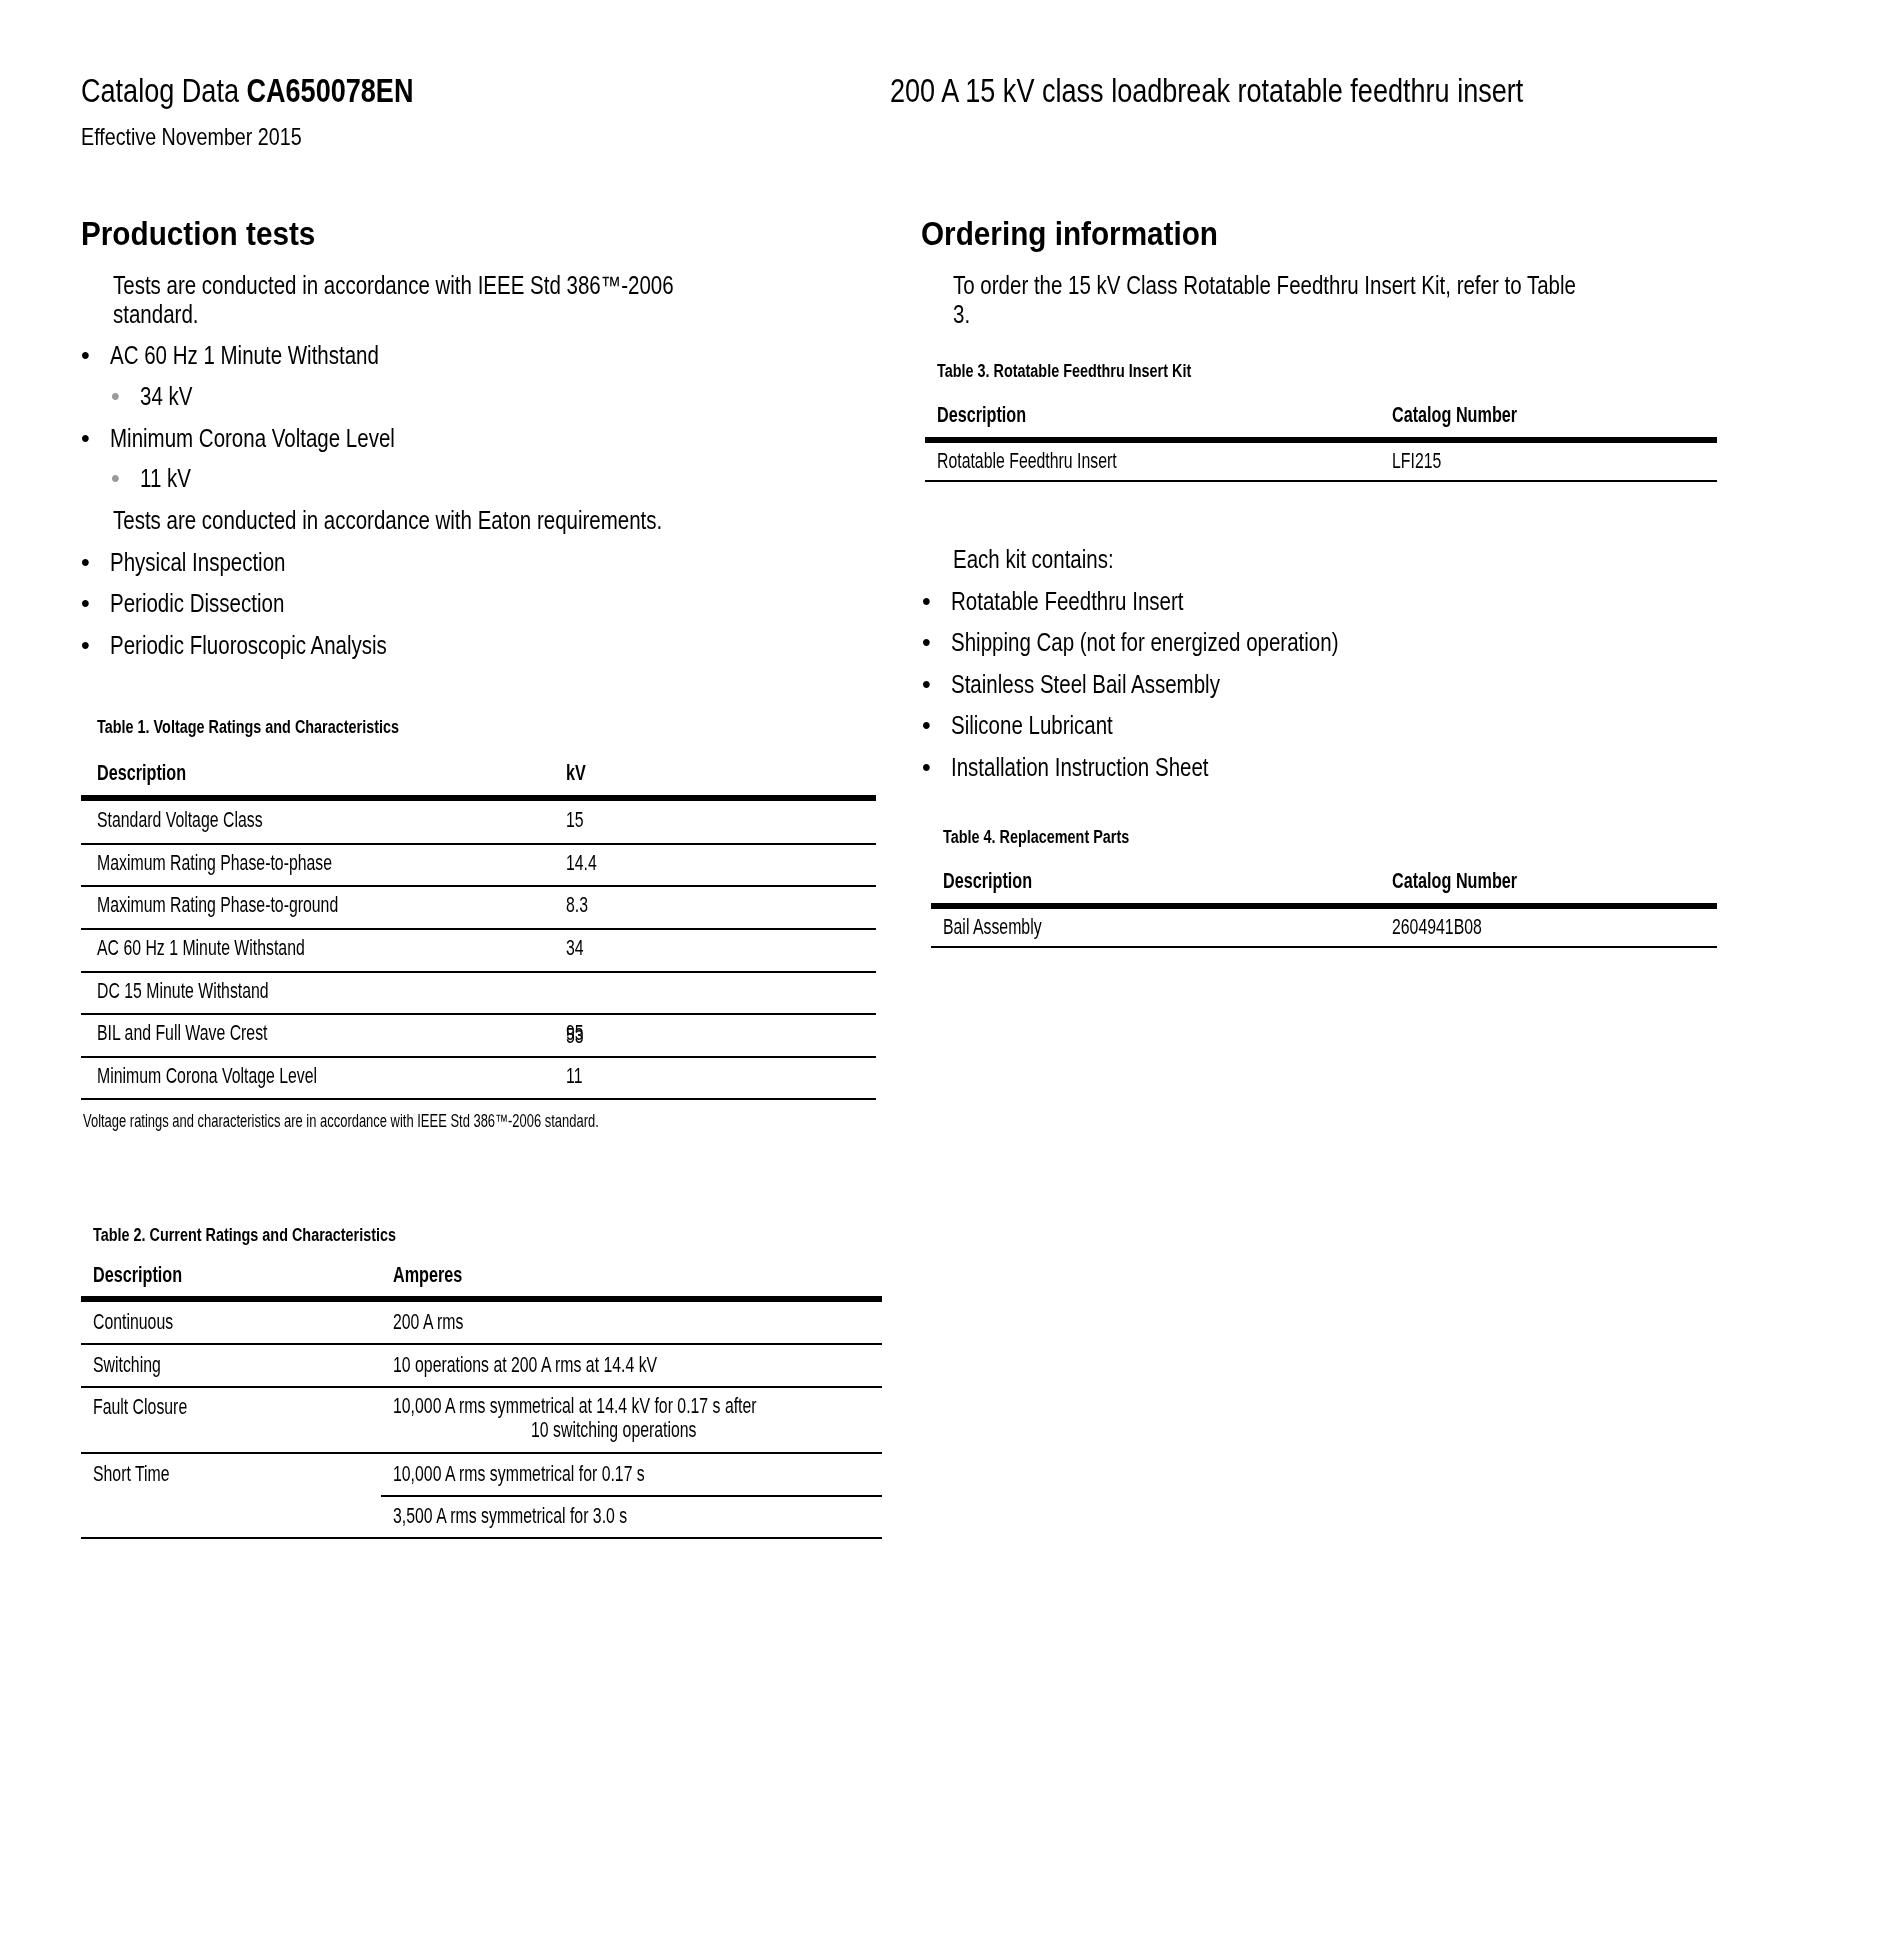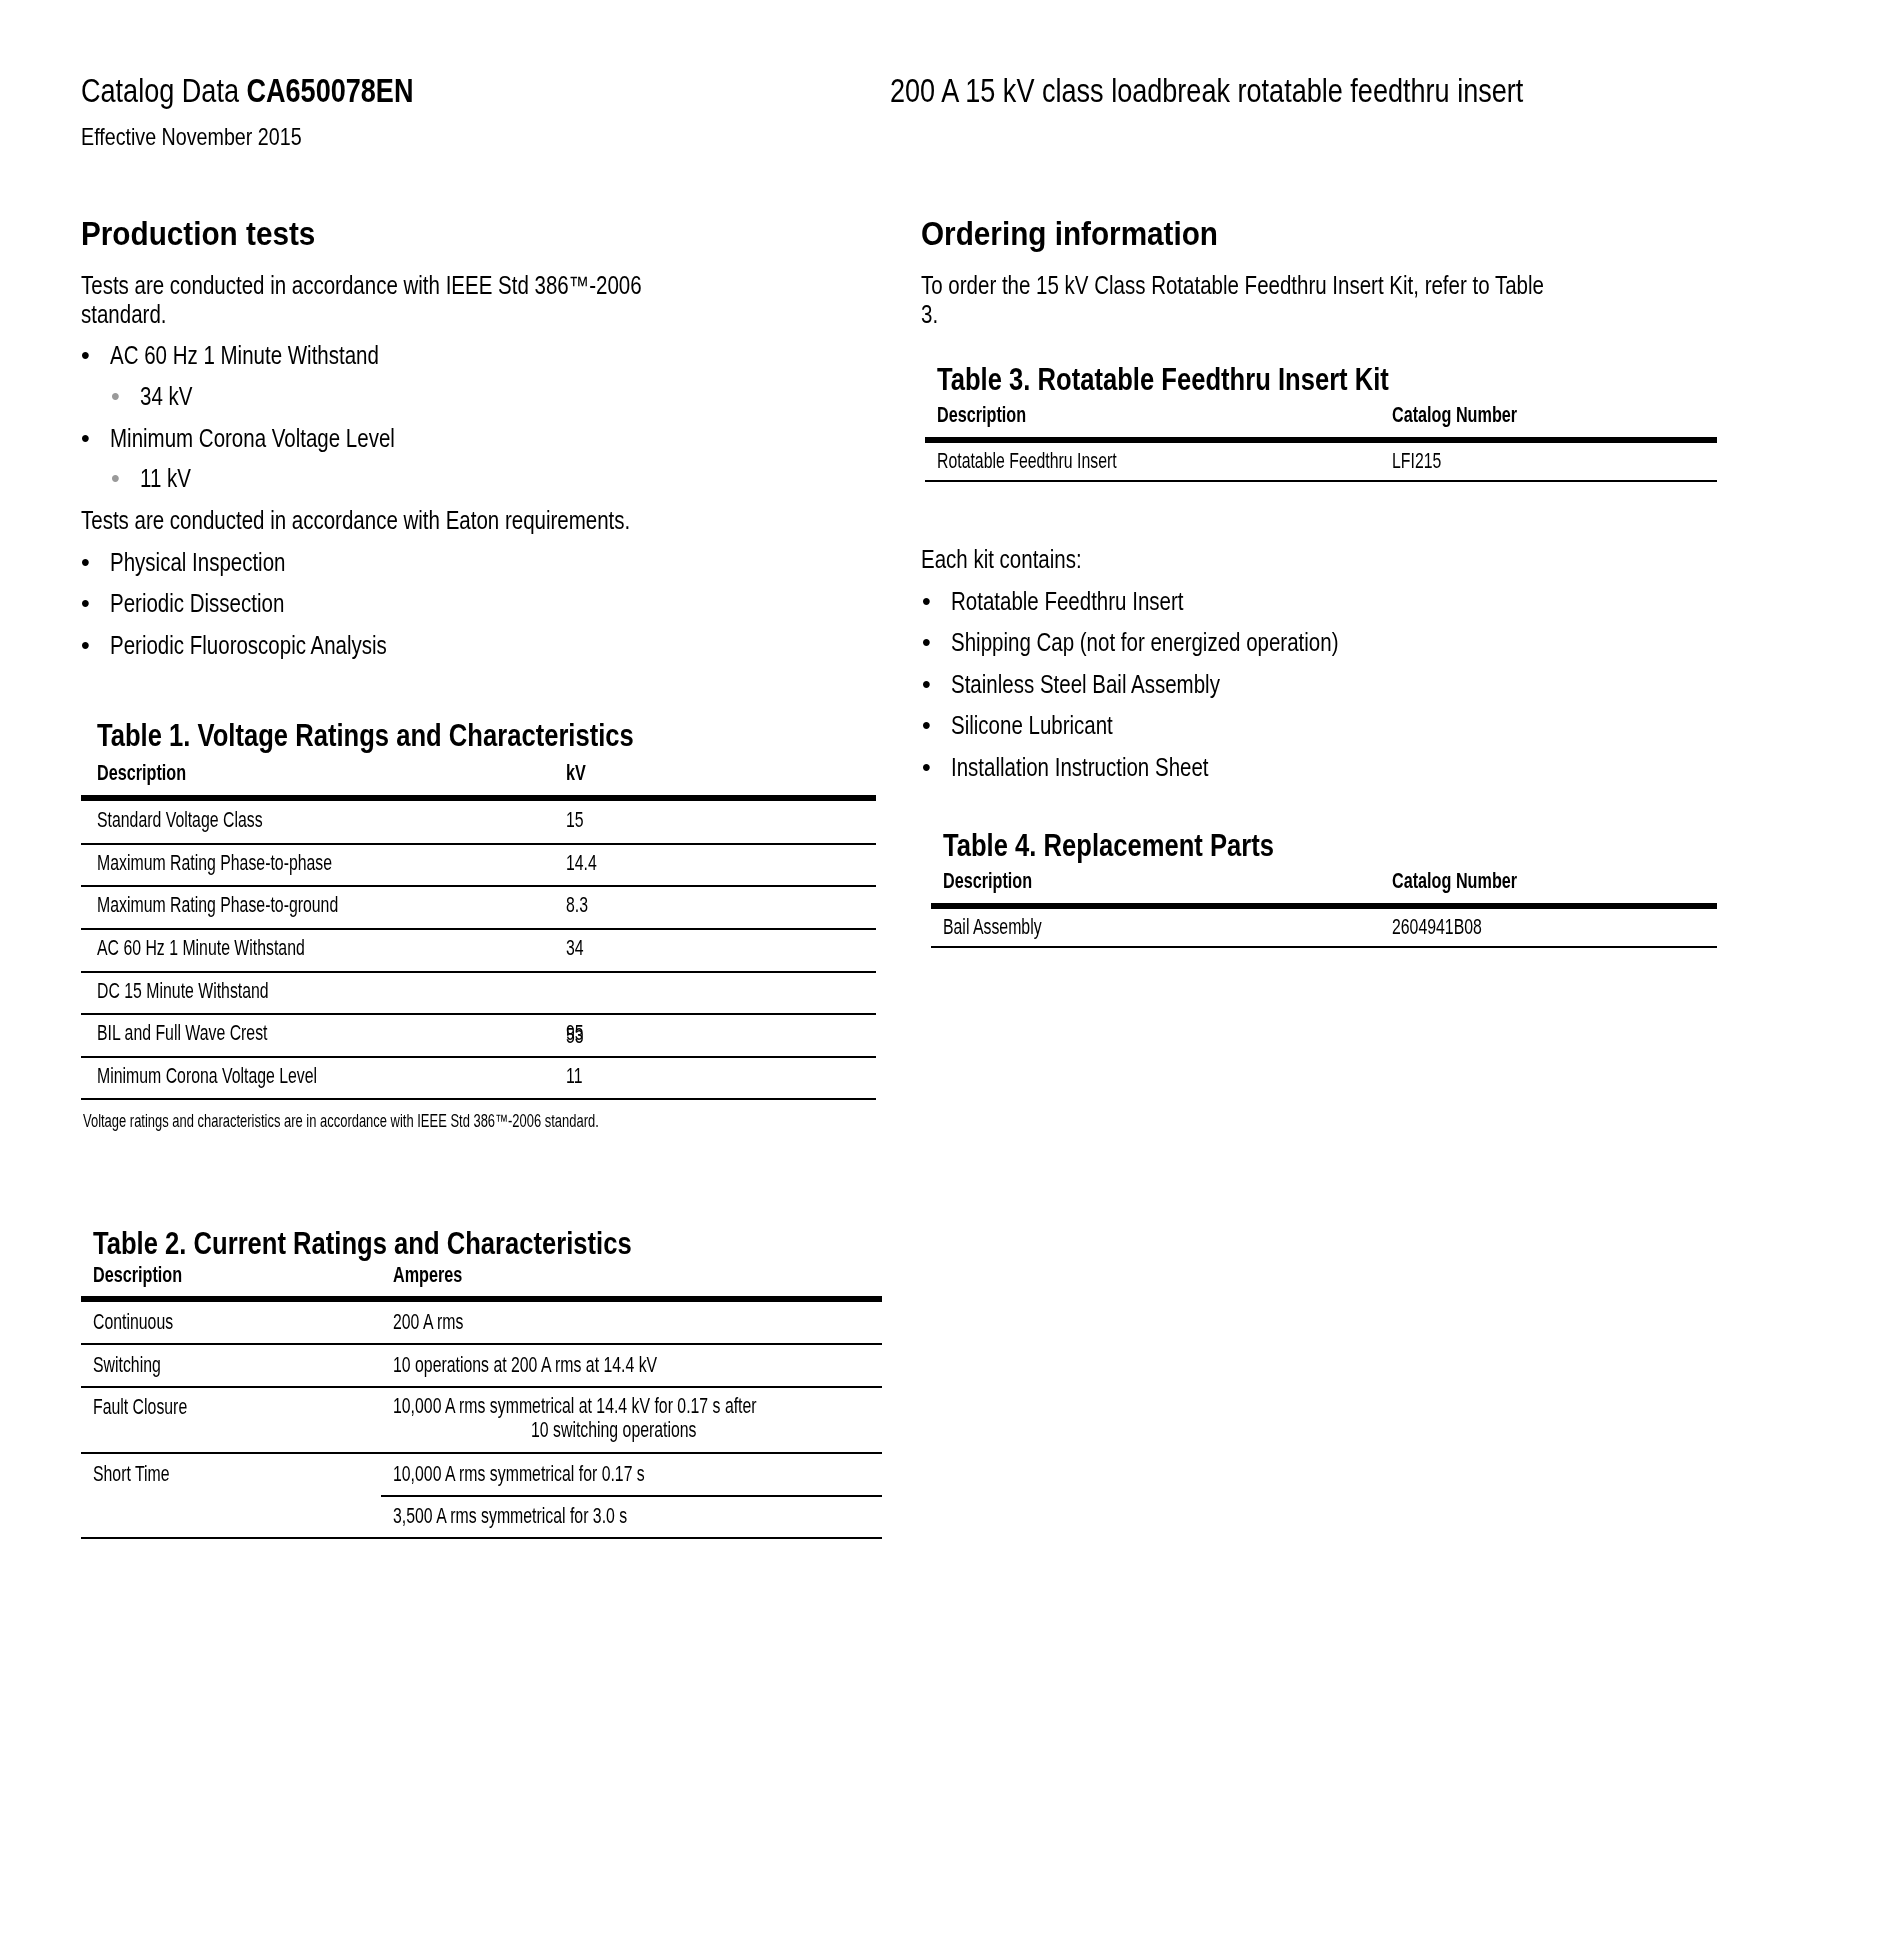--- a/index.html
+++ b/index.html
@@ -10,27 +10,27 @@
   .cond-table { display: inline-block; transform-origin: 0 0; transform: scaleX(0.72); white-space: nowrap; }
 
   
   .hdr-left { left: 81px; top: 72px; font-size: 33px; }
   .hdr-left .code { font-weight: bold; }
   .hdr-right { left: 890px; top: 72px; font-size: 33px; }
   .hdr-date { left: 81px; top: 123px; font-size: 24px; }
 
   
   .h2 { font-size: 33px; font-weight: bold; }
-  .body-text { font-size: 25px; line-height: 29px; }
+  .body-text { font-size: 25px; line-height: 29px; margin-left: 32px; }
   .bullet { font-size: 25px; }
   .bullet .dot { position: absolute; left: 0; top: 0; }
   .sub-dot { color: #9a9a9a; }
 
   
-  .tbl-title { font-size: 32px; font-weight: bold; }
+  .tbl-title { font-size: 18px; font-weight: bold; }
   .tbl-head { font-size: 22.5px; font-weight: bold; }
   .tbl-cell { font-size: 22px; }
   .rule-thick { position: absolute; height: 6.2px; background: #000; }
   .rule { position: absolute; height: 1.9px; background: #000; }
   .note { font-size: 18px; }
 </style>
 </head>
 <body>
 
 <div class="abs hdr-left">

